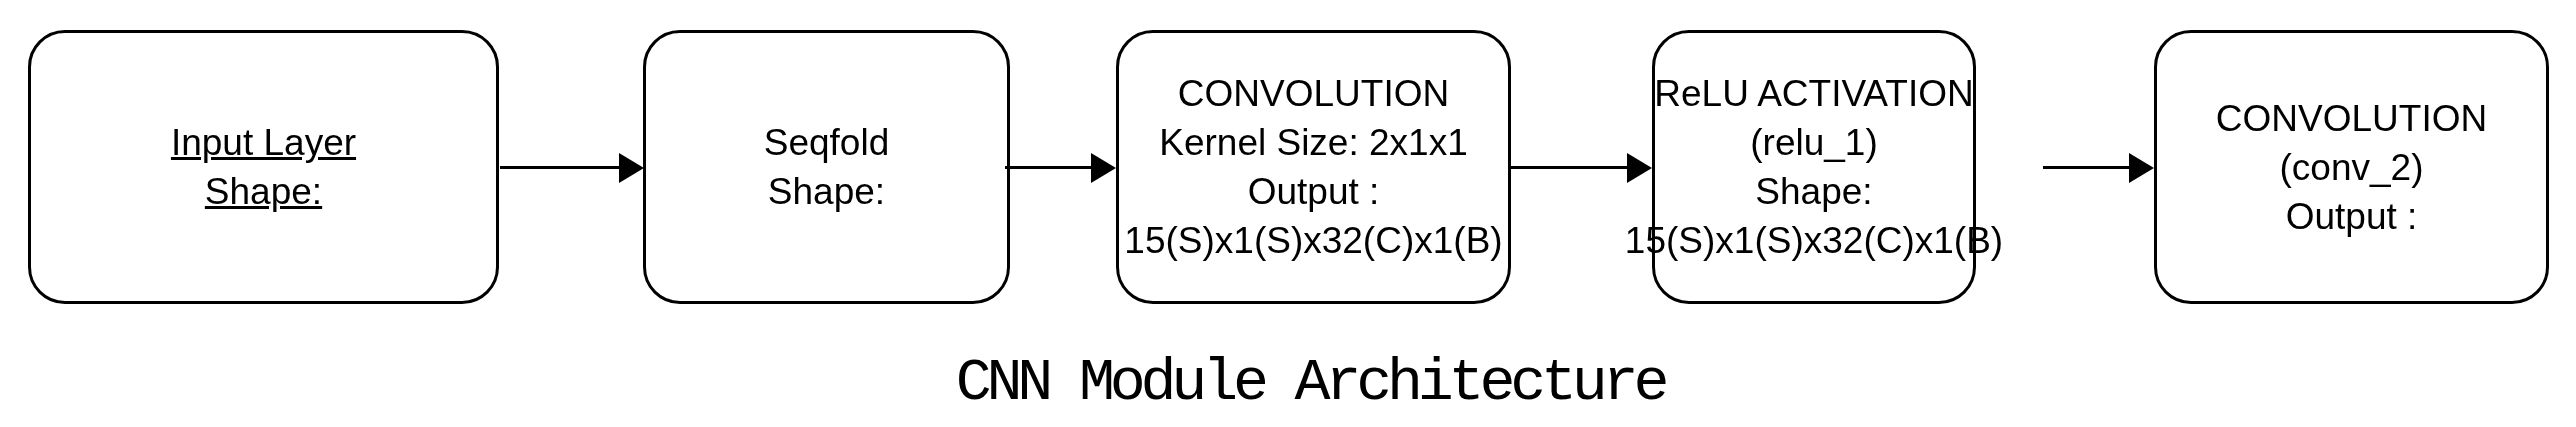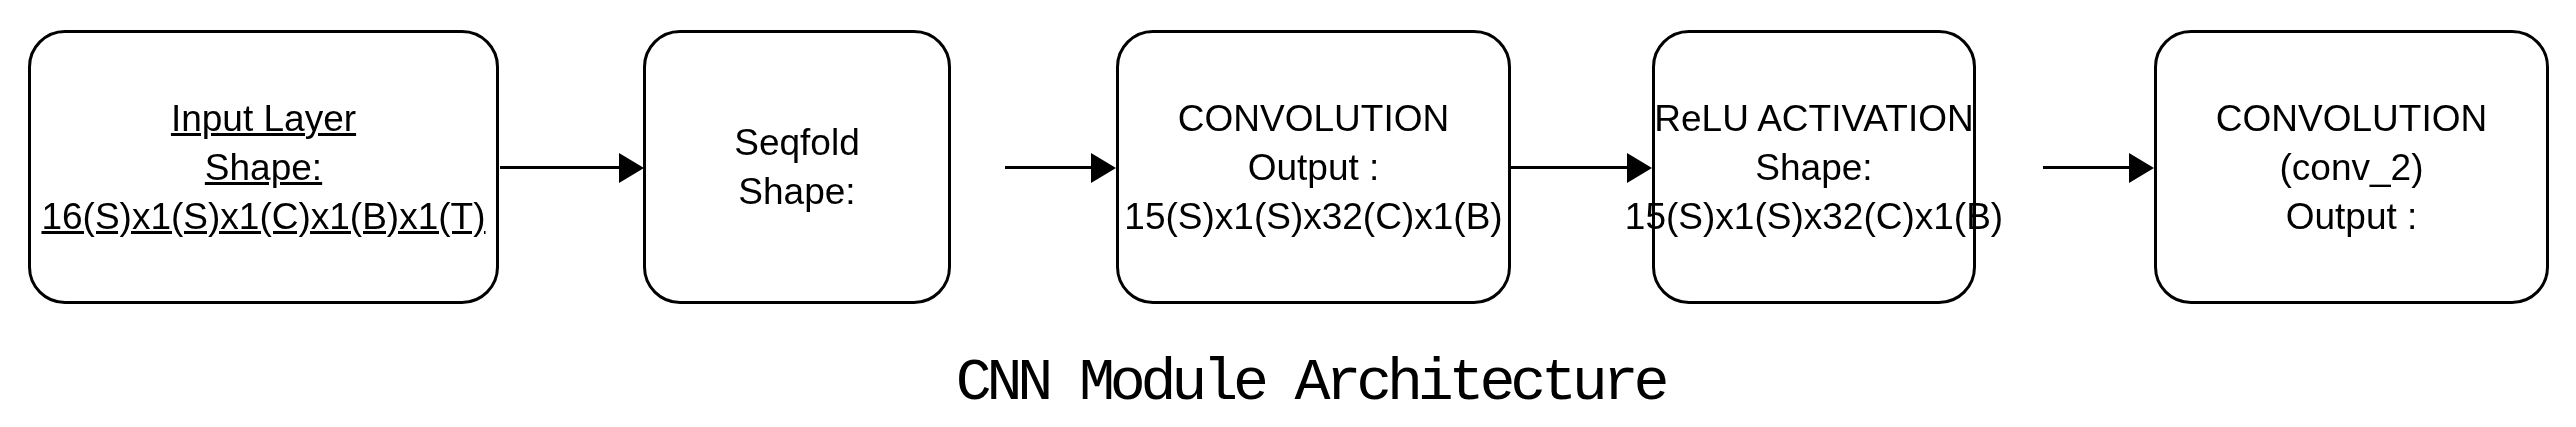--- a/index.html
+++ b/index.html
@@ -74,51 +74,52 @@
   }
 </style>
 </head>
 <body>
 
 <div class="canvas">
 
   <div class="node" style="left:28px; width:471px;text-decoration:underline;">
     <span class="line">Input Layer</span>
     <span class="line">Shape:</span>
-    <span class="line">16(S)x1(S)x1(C)x1(B)x1(T)</span>
   </div>
 
   <div class="arrow" style="left:500px; width:144px;">
     <div class="shaft"></div>
     <div class="head"></div>
   </div>
 
-  <div class="node" style="left:643px; width:308px;">
+  <div class="node" style="left:643px; width:367px;">
     <span class="line">Seqfold</span>
     <span class="line">Shape:</span>
   </div>
 
   <div class="arrow" style="left:1005px; width:111px;">
     <div class="shaft"></div>
     <div class="head"></div>
   </div>
 
   <div class="node" style="left:1116px; width:395px;">
     <span class="line">CONVOLUTION</span>
+    <span class="line">Kernel Size: 2x1x1</span>
     <span class="line">Output :</span>
     <span class="line">15(S)x1(S)x32(C)x1(B)</span>
   </div>
 
   <div class="arrow" style="left:1511px; width:141px;">
     <div class="shaft"></div>
     <div class="head"></div>
   </div>
 
   <div class="node" style="left:1652px; width:324px;">
     <span class="line">ReLU ACTIVATION</span>
+    <span class="line">(relu_1)</span>
     <span class="line">Shape:</span>
     <span class="line">15(S)x1(S)x32(C)x1(B)</span>
   </div>
 
   <div class="arrow" style="left:2043px; width:111px;">
     <div class="shaft"></div>
     <div class="head"></div>
   </div>
 
   <div class="node" style="left:2154px; width:395px;">

